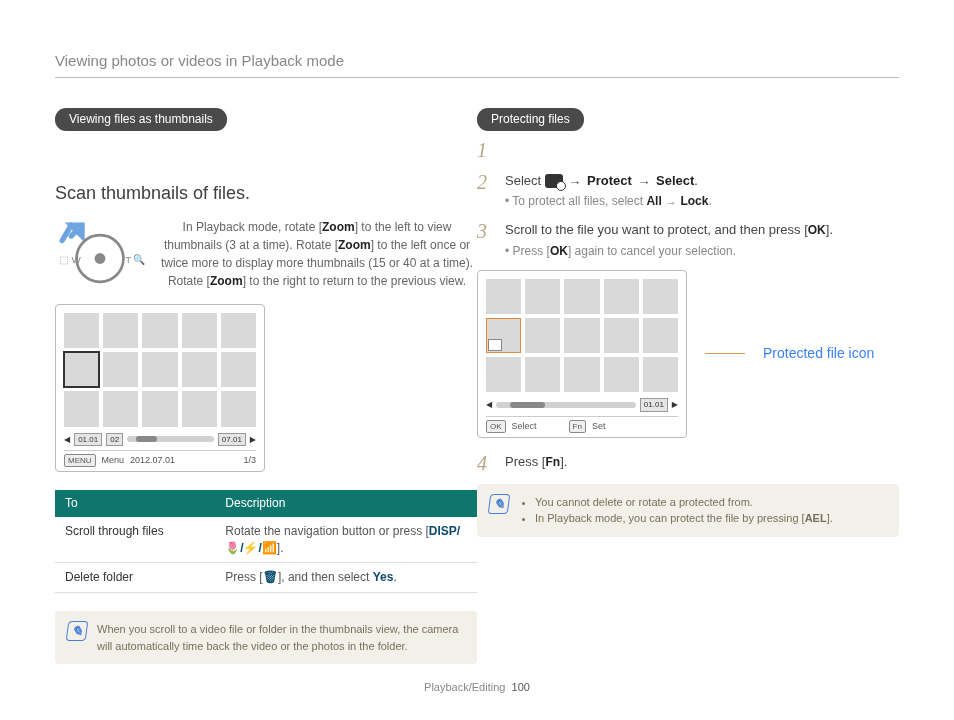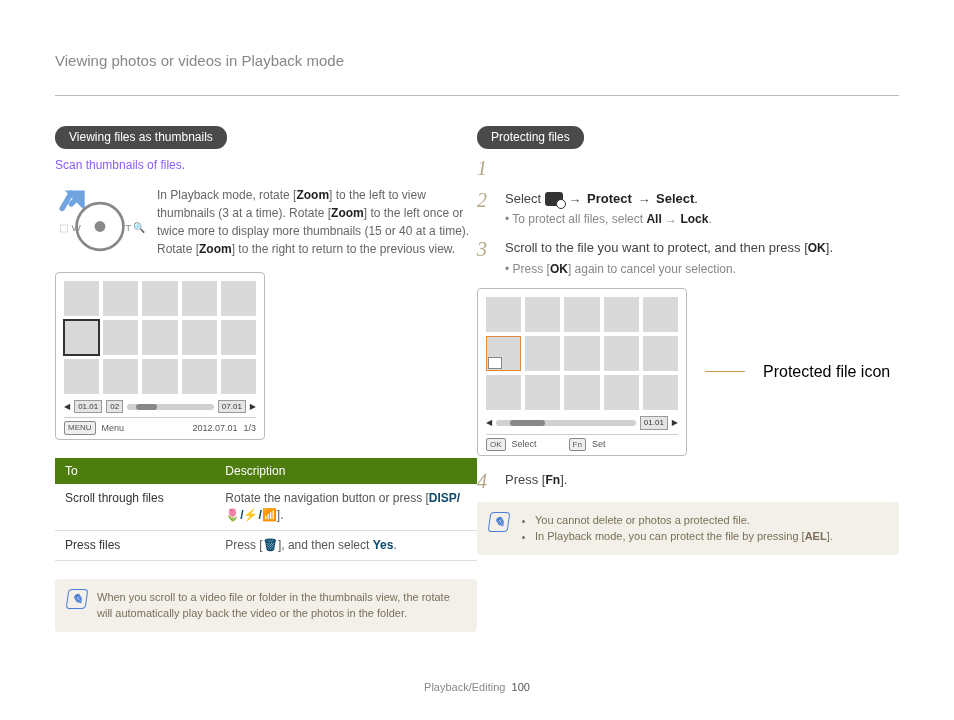--- a/index.html
+++ b/index.html
@@ -12,60 +12,62 @@
     padding: 50px 55px 30px 55px;
     position: relative;
     font-size: 13px;
     line-height: 1.4;
   }
   .page-header {
     color: #888;
     font-size: 15px;
     font-weight: 300;
     border-bottom: 1px solid #bbb;
-    padding-bottom: 24px;
+    padding-bottom: 6px;
     margin-bottom: 30px;
   }
   .columns {
     display: flex;
   }
   .col {
     flex: 1;
     min-width: 0;
   }
   .pill {
     display: inline-block;
     background: #4a4a4a;
     color: #fff;
     font-size: 12px;
     padding: 3px 14px;
     border-radius: 11px;
     margin-bottom: 8px;
   }
   .lead {
-    color: #8b5cf6;
-    font-size: 12px;
+    color: #404040;
+    font-size: 18px;
     margin-bottom: 12px;
+    margin-top: 42px;
   }
   .dial-row {
     display: flex;
     gap: 12px;
     align-items: flex-start;
     margin-bottom: 14px;
   }
   .dial {
     width: 90px;
     flex-shrink: 0;
     position: relative;
   }
   .dial svg { display:block; }
   .paratext {
     color: #666;
     font-size: 12px;
     line-height: 1.5;
+    text-align: center;
   }
   .paratext b { color:#222; font-weight:bold; }
 
   
   .thumbgrid {
     width: 210px;
     border: 1px solid #bbb;
     border-radius: 4px;
     padding: 8px 8px 4px 8px;
     background: #fff;
@@ -118,38 +120,38 @@
   .tg-footer {
     display:flex;
     align-items:center;
     gap:6px;
     font-size:9px;
     color:#555;
     margin-top:4px;
     border-top:1px solid #ccc;
     padding-top:3px;
   }
-  .tg-footer .mid { flex:1; text-align:right; }
+  .tg-footer .mid { flex:1; text-align:left; }
   .btnchip {
     border:1px solid #888;
     padding:0 3px;
     font-size:8px;
     border-radius:2px;
     background:#eee;
   }
 
   
   table.desc {
     width: 100%;
     border-collapse: collapse;
     font-size: 12px;
     margin-bottom: 18px;
   }
   table.desc th {
-    background: #4d7c0f;
+    background: #0f766e;
     color: #fff;
     font-weight: normal;
     text-align: left;
     padding: 5px 10px;
     font-size: 12px;
   }
   table.desc td {
     padding: 6px 10px;
     border-bottom: 1px solid #ddd;
     color: #555;
@@ -232,22 +234,22 @@
     margin: 8px 0 14px 0;
   }
   .protectbox .thumbgrid { margin-bottom:0; }
   .callout-line {
     flex-shrink:0;
     width:40px;
     height:1px;
     background:#d49a5a;
   }
   .callout-label {
-    color:#000000;
-    font-size:16px;
+    color:#3b82f6;
+    font-size:14px;
     white-space:nowrap;
   }
   .cell.prot::after {
     content:"";
     position:absolute;
     left:2px; bottom:2px;
     width:12px; height:10px;
     background:#fff;
     border:1px solid #888;
   }
@@ -351,29 +353,29 @@
       <tbody>
           <tr>
         <th>To</th>
         <th>Description</th>
       </tr>
       <tr>
         <td>Scroll through files</td>
         <td><span>Rotate the navigation button or press [</span><b>DISP/🌷/⚡/📶</b><span>].</span></td>
       </tr>
       <tr>
-        <td>Press files</td>
+        <td>Delete folder</td>
         <td><span>Press [</span><b>🗑</b><span>], and then select </span><b>Yes</b><span>.</span></td>
       </tr>
     </tbody>
       </table>
 
     <div class="note">
       <div class="note-icon">✎</div>
-      <div>When you scroll to a video file or folder in the thumbnails view, the rotate will automatically play back the video or the photos in the folder.</div>
+      <div>When you scroll to a video file or folder in the thumbnails view, the camera will automatically time back the video or the photos in the folder.</div>
     </div>
   </div>
 
   <div class="col">
     <div class="pill">Protecting files</div>
 
     <div class="steps">
       <div class="step">
         <div class="step-num">1</div>
       </div>
@@ -436,21 +438,21 @@
     <div class="step">
       <div class="step-num">4</div>
       <div class="step-body">
         <span>Press [</span><b class="smallglyph">Fn</b><span>].</span>
       </div>
     </div>
 
     <div class="note" style="margin-top:10px;">
       <div class="note-icon">✎</div>
       <ul>
-        <li>You cannot delete or photos a protected file.</li>
+        <li>You cannot delete or rotate a protected from.</li>
         <li>In Playback mode, you can protect the file by pressing [<b>AEL</b>].</li>
       </ul>
     </div>
   </div>
 </div>
 
 <div class="footer">
   <span>Playback/Editing</span>&nbsp;&nbsp;<span class="pn">100</span>
 </div>
 

